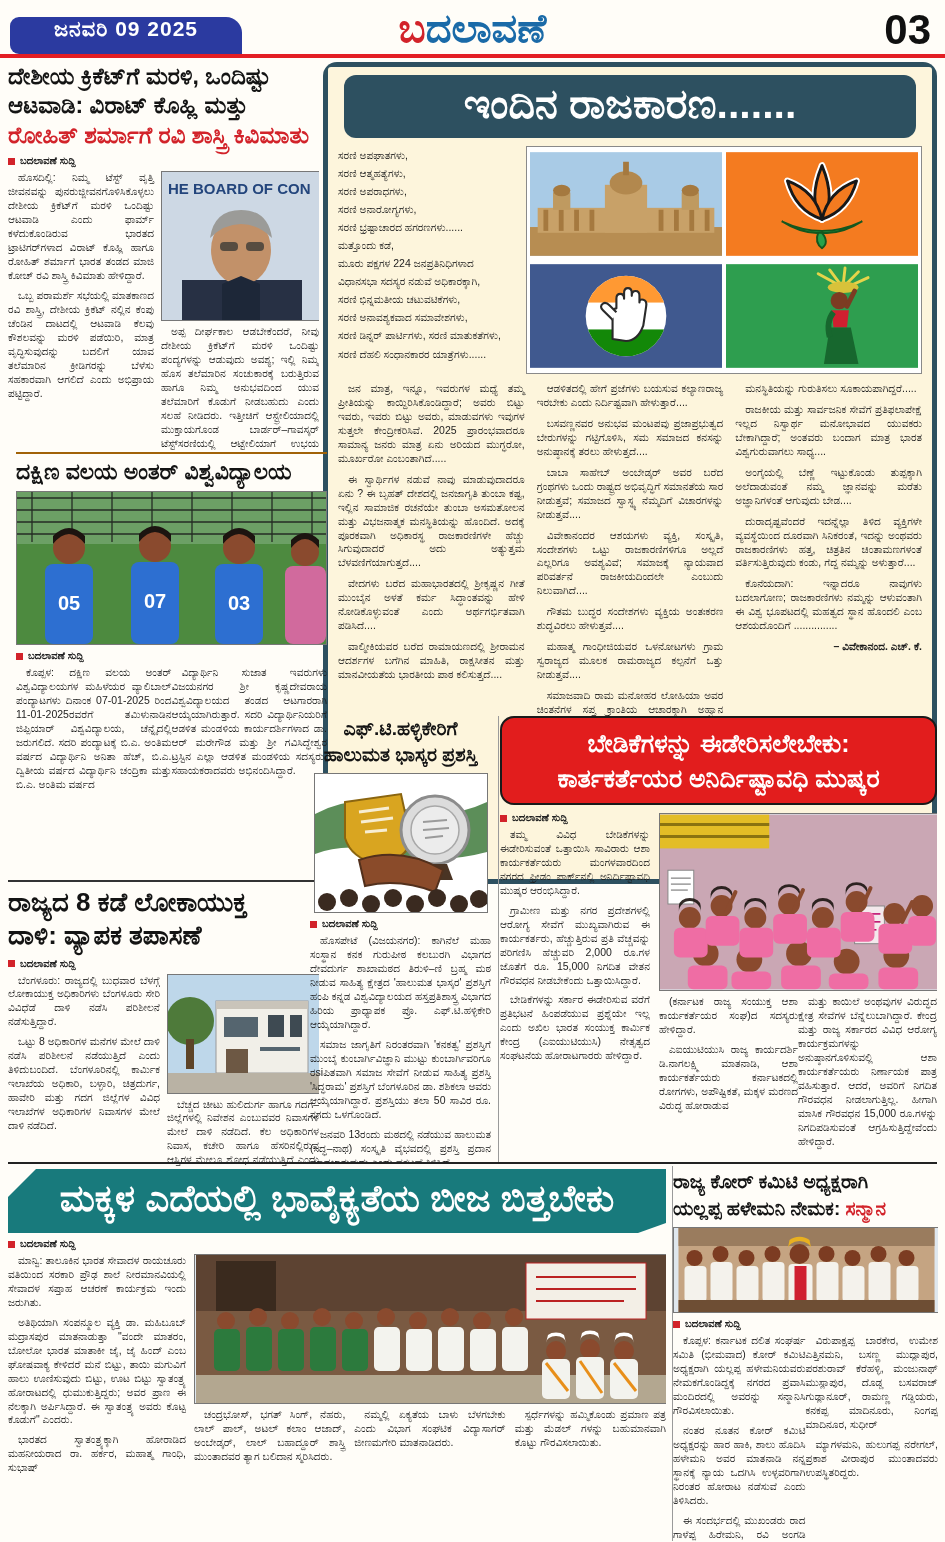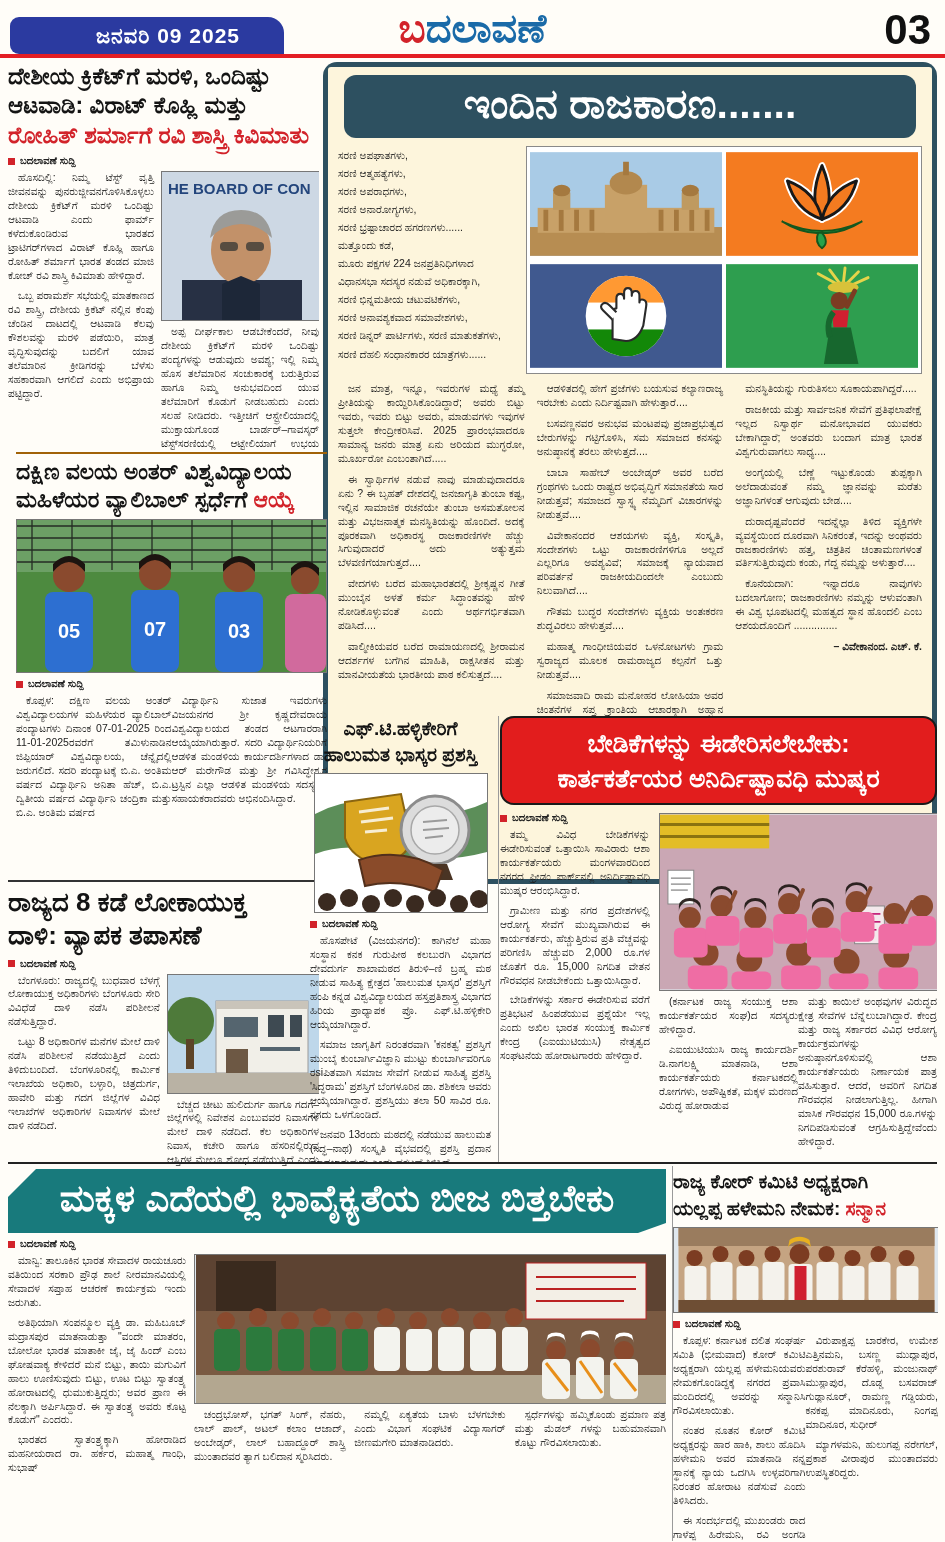--- a/index.html
+++ b/index.html
@@ -1,21 +1,21 @@
 <!DOCTYPE html>
 <html><head>
 <meta charset="utf-8">
 <style>
   html,body{margin:0;padding:0;background:#e8e8e8;}
   .page{position:relative;width:945px;height:1542px;background:#fffdf8;margin:0 auto;
         font-family:"Liberation Sans",sans-serif;overflow:hidden;color:#161616;}
   
   .hdr-date{position:absolute;left:10px;top:17px;width:232px;height:37px;background:#2b3aa0;
             border-radius:9px 16px 0 9px;color:#fff;font-size:21px;font-weight:bold;
-            display:flex;align-items:center;justify-content:center;letter-spacing:1px;padding-left:42px;}
+            display:flex;justify-content:center;letter-spacing:1px;}
   .masthead{position:absolute;left:0;right:0;top:6px;text-align:center;font-size:40px;font-weight:bold;color:#1a6aa8;}
   .masthead .lead{color:#d2232a;}
   .page-num{position:absolute;right:14px;top:6px;font-size:42px;font-weight:bold;color:#101010;}
   .red-rule{position:absolute;left:0;top:54px;width:100%;height:4px;background:#e31e24;}
   
   .byline{display:flex;align-items:center;gap:5px;font-size:10px;font-weight:bold;color:#222;margin:5px 0 4px 0;}
   .byline .sq{width:7px;height:7px;background:#d2232a;display:inline-block;}
   .body-txt{font-size:10.5px;line-height:1.33;text-align:justify;color:#1c1c1c;}
   .body-txt p{margin:0 0 6px 0;text-indent:10px;}
   .cols2{display:flex;}
@@ -235,21 +235,20 @@
           <p>ಕೊನೆಯದಾಗಿ: ಇನ್ನಾದರೂ ನಾವುಗಳು ಬದಲಾಗೋಣ; ರಾಜಕಾರಣಿಗಳು ನಮ್ಮನ್ನು ಆಳುವಂತಾಗಿ ಈ ವಿಶ್ವ ಭೂಪಟದಲ್ಲಿ ಮಹತ್ವದ ಸ್ಥಾನ ಹೊಂದಲಿ ಎಂಬ ಆಶಯದೊಂದಿಗೆ ...............</p>
           <div class="signature">– ವಿವೇಕಾನಂದ. ಎಚ್. ಕೆ.</div>
         </div>
       </div>
     </div>
   </section>
 
   <section id="art-volley">
     <div class="h-big" style="font-size:22px;">
       <div>ದಕ್ಷಿಣ ವಲಯ ಅಂತರ್ ವಿಶ್ವವಿದ್ಯಾಲಯ</div>
-      <div><span>ಮಹಿಳೆಯರ ವ್ಯಾಲಿಬಾಲ್ ಸ್ಪರ್ಧೆಗೆ </span><span class="red">ಆಯ್ಕೆ</span></div>
     </div>
     <div class="ph" style="width:309px;height:152px;margin-top:5px;">
       <svg viewBox="0 0 309 152">
         <rect width="309" height="152" fill="#4d8a3f"></rect>
         <rect y="0" width="309" height="52" fill="#6ca065"></rect>
         <g stroke="#181818" stroke-width="1.3" opacity="0.85">
           <path d="M0 6 H309"></path>
             <path d="M0 18 H309"></path>
             <path d="M0 30 H309"></path>
             <path d="M0 42 H309"></path>

